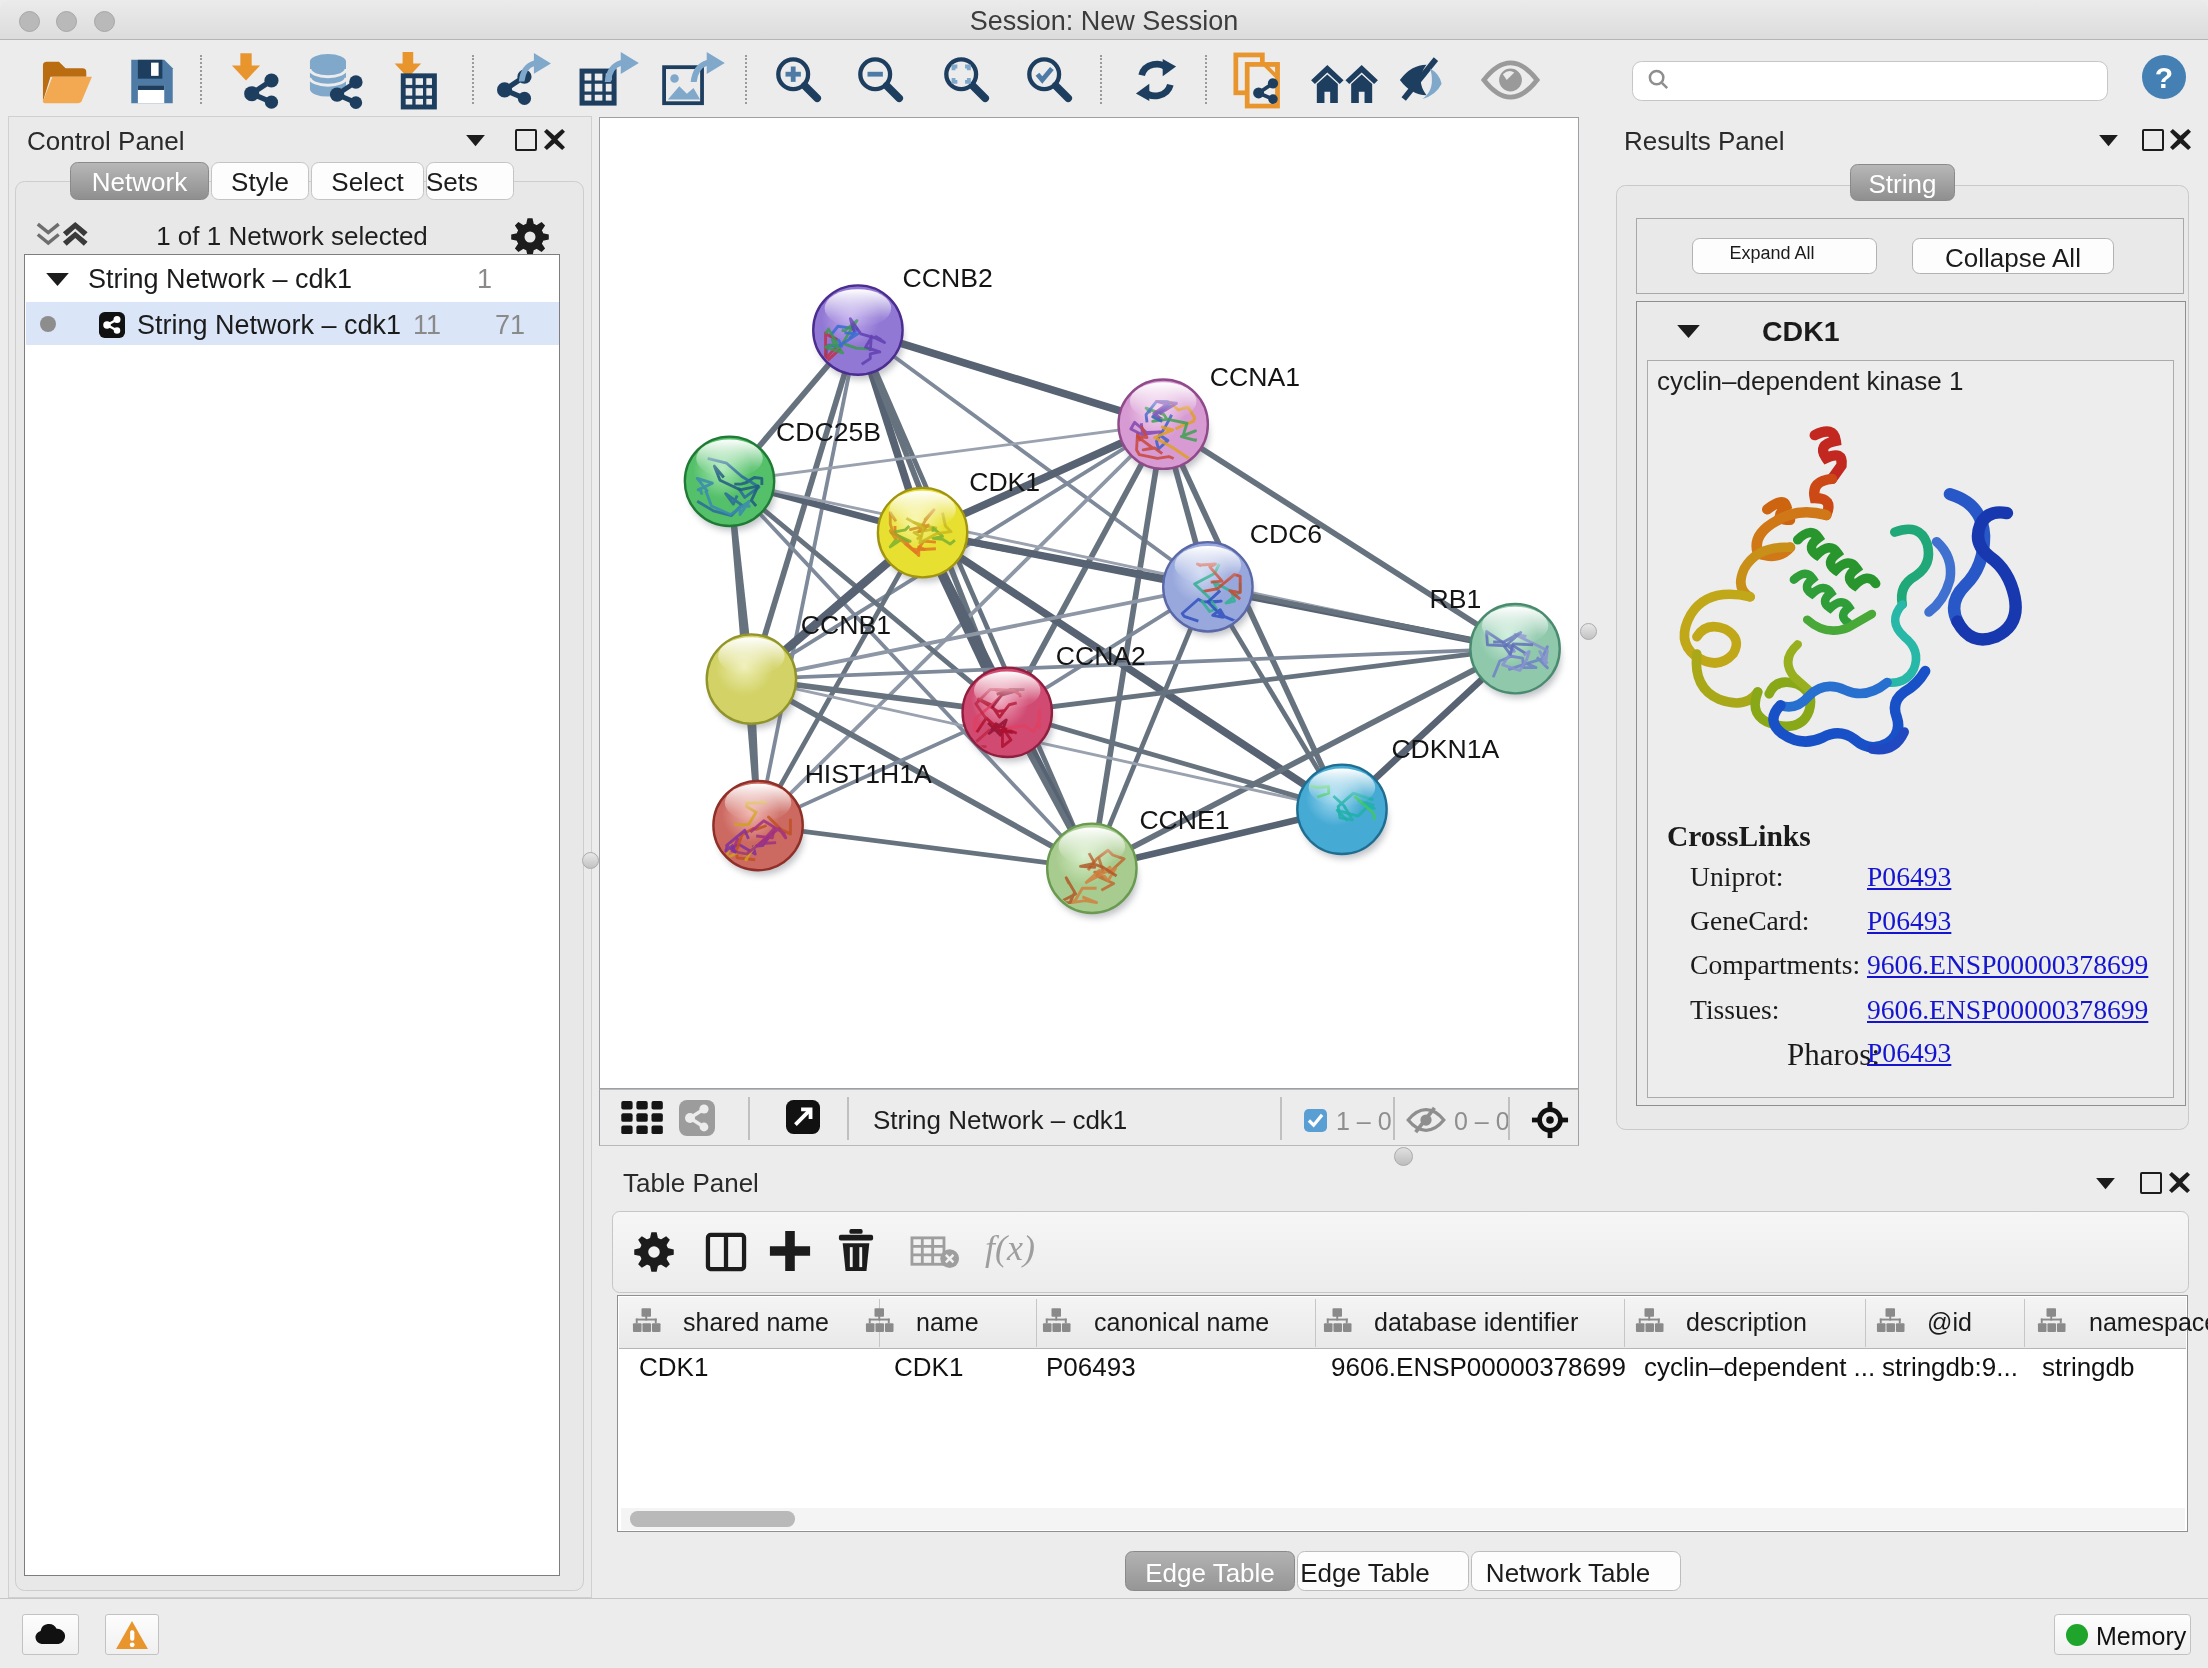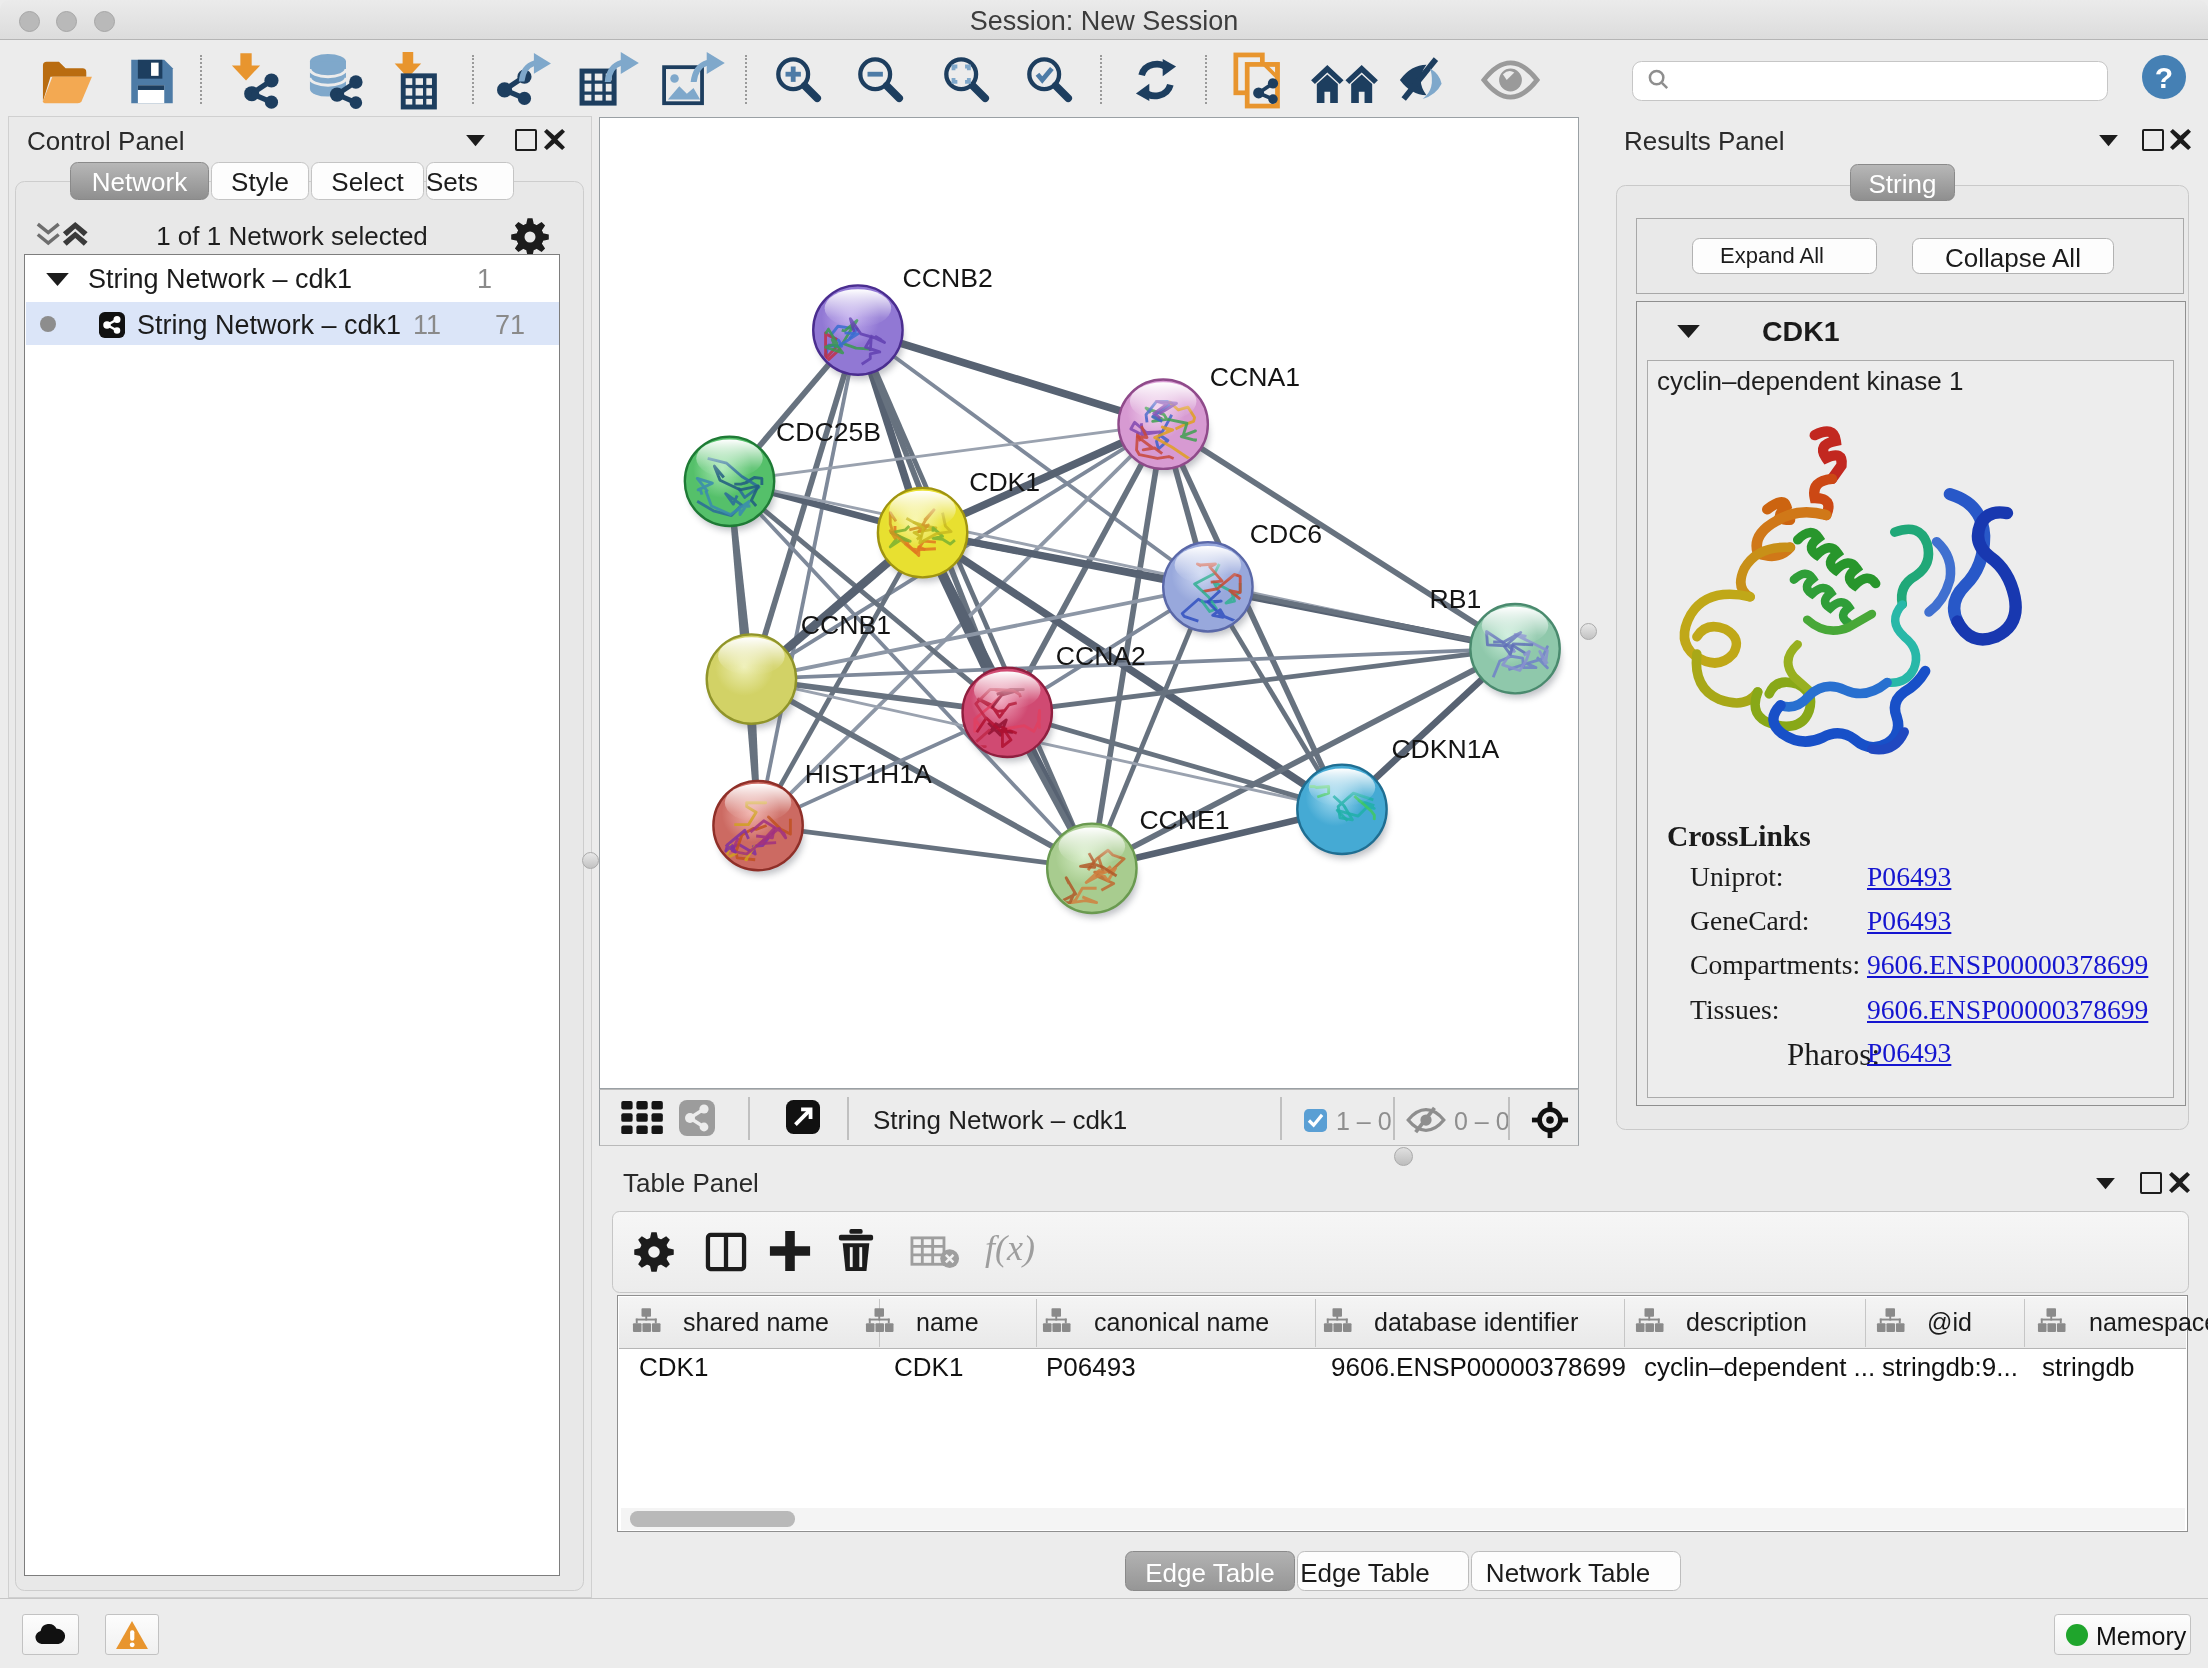--- a/index.html
+++ b/index.html
@@ -611,21 +611,21 @@
   </svg>
 <div class="abs" style="left:2142px;top:129px;width:18px;height:18px;border:2.9px solid #1c1c1c;border-radius:1.9px"></div>
 <svg style="left:2170px;top:129px" width="21" height="21" viewBox="0 0 22 22">
     <path d="M3 0 L11 7 L19 0 L22 3 L14 11 L22 19 L19 22 L11 15 L3 22 L0 19 L8 11 L0 3 Z" fill="#1c1c1c"></path>
   </svg>
 <div class="abs" style="left:1616px;top:185px;width:573px;height:945px;background:#e9e9e9;border:1px solid #c9c9c9;border-radius:9.5px;box-sizing:border-box"></div>
 <div class="abs" style="left:1850px;top:164px;width:105px;height:37px;background:linear-gradient(#b7b7b7,#8f8f8f);border:1px solid #8a8a8a;border-radius:7.6px;box-sizing:border-box"></div>
 <div class="txt" style="left:1850px;top:169px;width:105px;text-align:center;font-size:26px;color:#fff">String</div>
 <div class="abs" style="left:1636px;top:218px;width:548px;height:76px;border:1.9px solid #a8a8a8;box-sizing:border-box"></div>
 <div class="abs" style="left:1692px;top:238px;width:185px;height:36px;background:#fdfdfd;border:1px solid #b2b2b2;border-radius:7.6px;box-sizing:border-box"></div>
-<div class="txt" style="left:1692px;top:243px;width:160px;text-align:center;font-size:22px">Expand All</div>
+<div class="txt" style="left:1692px;top:243px;width:160px;text-align:center;font-size:18px">Expand All</div>
 <div class="abs" style="left:1912px;top:238px;width:202px;height:36px;background:#fdfdfd;border:1px solid #b2b2b2;border-radius:7.6px;box-sizing:border-box"></div>
 <div class="txt" style="left:1912px;top:243px;width:202px;text-align:center;font-size:26px">Collapse All</div>
 <div class="abs" style="left:1636px;top:301px;width:550px;height:805px;border:1.9px solid #8f8f8f;background:#eaeaea;box-sizing:border-box"></div>
 <svg style="left:1676px;top:323px" width="25" height="17" viewBox="0 0 26 18">
     <path d="M1 2 H25 L13 16 Z" fill="#1c1c1c"></path>
   </svg>
 <div class="txt" style="left:1762px;top:315px;font-size:28.5px;font-weight:bold">CDK1</div>
 <div class="abs" style="left:1647px;top:360px;width:527px;height:738px;border:1px solid #ababab;background:#ededed;box-sizing:border-box"></div>
 <div class="txt" style="left:1657px;top:366px;font-size:26px;color:#1e1e1e">cyclin–dependent kinase 1</div>
 

